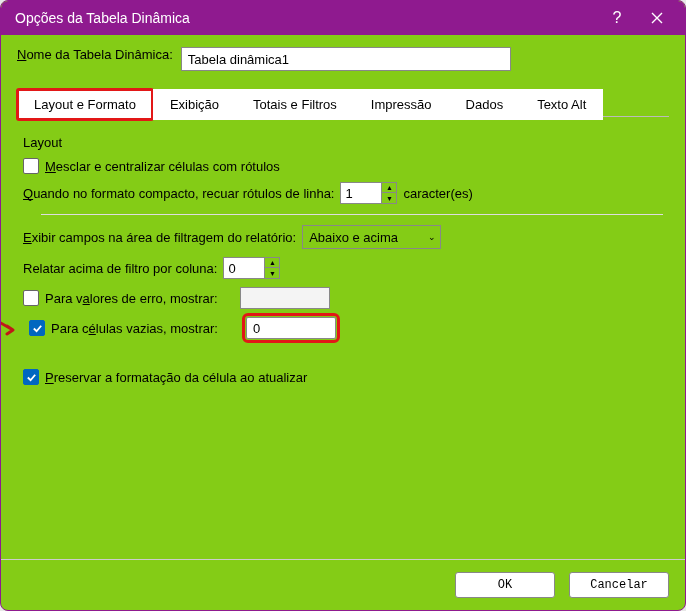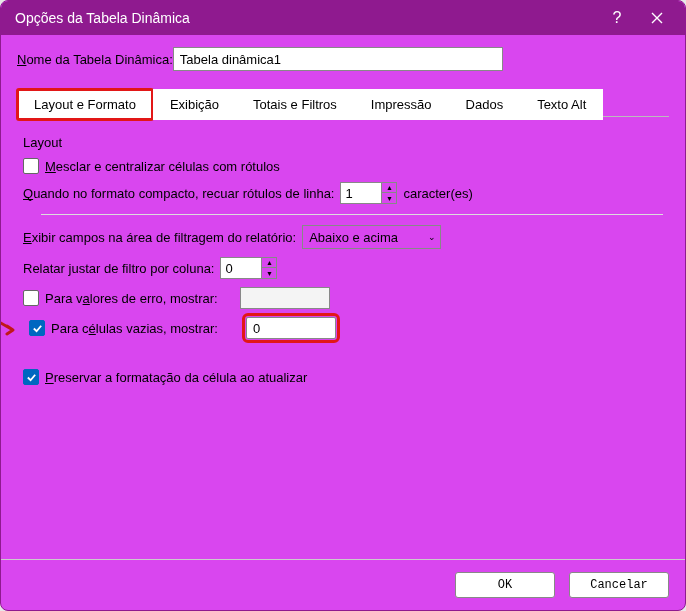--- a/index.html
+++ b/index.html
@@ -1,31 +1,31 @@
 <!DOCTYPE html>
 <html><head>
 <meta charset="utf-8">
 <style>
   * { box-sizing: border-box; font-family: "Segoe UI", Arial, sans-serif; }
   body { margin: 0; background: #e8e8e8; }
   .dialog {
-    width: 686px; height: 611px; background: #d946ef;
+    width: 686px; height: 611px; background: #84cc16;
     border: 1px solid #8f1a8f; border-radius: 8px; overflow: hidden;
     display: flex; flex-direction: column;
   }
   .titlebar {
     background: #8f1a8f; color: #fff; height: 34px;
     display: flex; align-items: center; padding: 0 8px 0 14px;
     border-radius: 7px 7px 0 0;
   }
   .titlebar .title { flex: 1; font-size: 14px; }
   .titlebtn { width: 40px; height: 30px; display: flex; align-items: center; justify-content: center; color: #fff; }
   .titlebtn svg { width: 12px; height: 12px; }
   .body { padding: 12px 16px 10px 16px; flex: 1; display: flex; flex-direction: column; }
-  .name-row { display: flex; align-items: center; margin-bottom: 14px; }
+  .name-row { display: flex; gap: 8px; margin-bottom: 14px; }
   .name-row label { font-size: 13px; }
   .name-row input { flex: 0 0 330px; height: 24px; border: 1px solid #888; padding: 0 6px; font-size: 13px; }
   .tabs { display: flex; border-bottom: 1px solid #bbb; gap: 0; }
   .tab { padding: 7px 16px; font-size: 13px; border: 1px solid transparent; border-bottom: none; position: relative; top: 4px; background: #fff; }
   .tab.active { border-color: #bbb; border-bottom: 1px solid #fff; }
   .tab.hl { outline: 3px solid #e21717; outline-offset: -2px; border-radius: 2px; }
   .panel { padding: 12px 6px 6px 6px; font-size: 13px; flex: 1; }
   .group-label { margin: 6px 0 8px 0; }
   .indent { margin-left: 18px; }
   .row { display: flex; align-items: center; gap: 6px; margin: 8px 0; }
@@ -101,21 +101,21 @@
 
       <div class="row indent">
         <span><span class="u">E</span><span>xibir campos na área de filtragem do relatório:</span></span>
         <span class="combo">
           <span>Abaixo e acima</span>
           <span class="arr">⌄</span>
         </span>
       </div>
 
       <div class="row indent">
-        <span>Relatar justar de filtro por coluna:</span>
+        <span>Relatar acima de filtro por coluna:</span>
         <span class="spin">
           <input value="0" style="">
           <span class="btns">
               <div>▲</div>
               <div>▼</div>
             </span>
         </span>
       </div>
 
 

